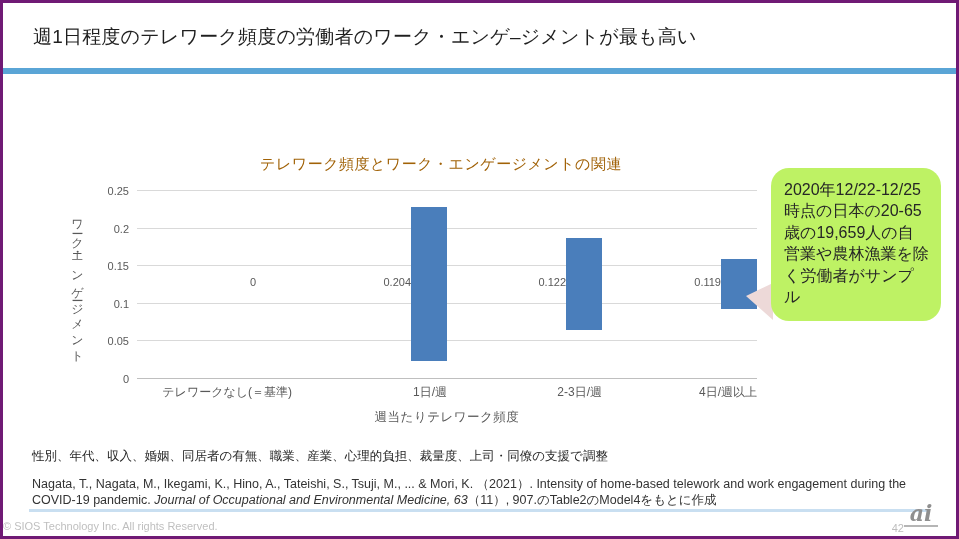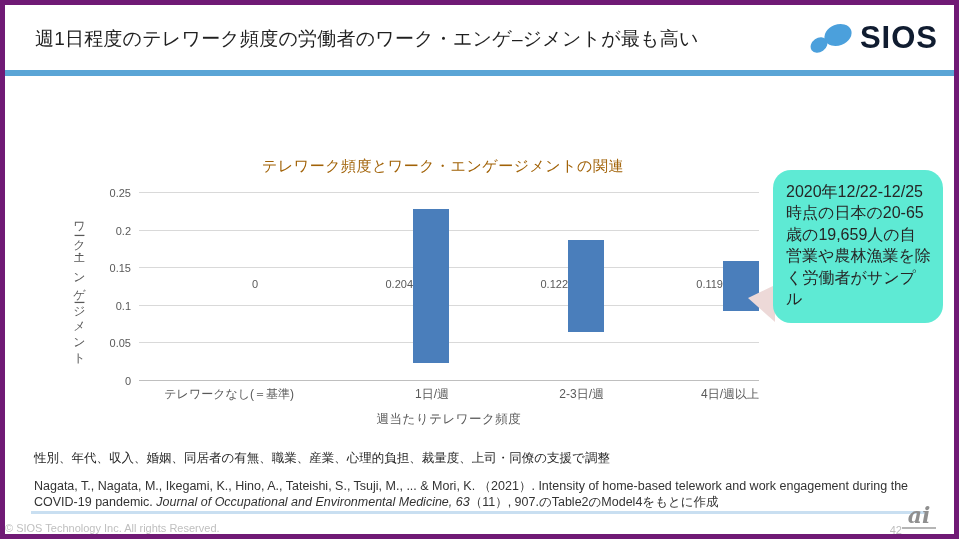--- a/index.html
+++ b/index.html
@@ -1,21 +1,21 @@
 <!DOCTYPE html>
 <html><head>
 <meta charset="utf-8">
 <style>
   * { margin:0; padding:0; box-sizing:border-box; }
   html,body { background:#ffffff; }
   body { font-family:"Liberation Sans", sans-serif; }
 
   .slide {
     position:relative; width:959px; height:539px;
-    background:#ffffff; border:5px solid #701a75; overflow:hidden;
+    background:#ffffff; border:3px solid #701a75; overflow:hidden;
   }
 
   
   .slide-title {
     position:absolute; left:30px; top:21px;
     font-size:19px; color:#1f1f1f; letter-spacing:0.2px; white-space:nowrap;
   }
   .logo { position:absolute; right:16px; top:14px; display:flex; align-items:center; }
   .logo-blobs { width:46px; height:38px; margin-right:6px; }
   .logo-text { font-size:31px; font-weight:bold; color:#101c30; letter-spacing:1px; }
@@ -52,21 +52,21 @@
   .x-cats { display:flex; padding-left:72px; margin-top:5px; }
   .x-cat { flex:1; text-align:right; font-size:12px; color:#595959; white-space:nowrap; }
   .x-title {
     text-align:center; padding-left:72px; margin-top:8px;
     font-size:12.5px; color:#595959; letter-spacing:0.5px;
   }
 
   
   .callout {
     position:absolute; left:768px; top:165px; width:170px;
-    background:#5eead4; border-radius:18px; padding:11px 12px 13px 13px;
+    background:#bef264; border-radius:18px; padding:11px 12px 13px 13px;
     font-size:16px; line-height:1.34; color:#262626;
   }
   .callout-tail {
     position:absolute; left:743px; top:280px; width:0; height:0;
     border-right:27px solid #edd9d8;
     border-top:13px solid transparent;
     border-bottom:24px solid transparent;
   }
 
   
@@ -100,27 +100,20 @@
     font-size:22px; color:#8f8f8f; line-height:1;
   }
   .watermark .ai-underline { height:2px; background:#b5b5b5; margin-top:1px; }
 </style>
 </head>
 <body>
 
 <div class="slide">
 
   <div class="slide-title">週1日程度のテレワーク頻度の労働者のワーク・エンゲ–ジメントが最も高い</div>
-  <div class="logo">
-    <svg class="logo-blobs" viewBox="0 0 46 38">
-      <ellipse cx="11" cy="26" rx="9" ry="7" fill="#4ba0dc" transform="rotate(-35 11 26)"></ellipse>
-      <ellipse cx="30" cy="16" rx="14" ry="10.5" fill="#4ba0dc" transform="rotate(-22 30 16)"></ellipse>
-    </svg>
-    <span class="logo-text">SIOS</span>
-  </div>
   <div class="blue-rule"></div>
 
   <div class="chart">
     <div class="chart-title">テレワーク頻度とワーク・エンゲージメントの関連</div>
     <div class="chart-body">
       <div class="y-title">ワーク・エンゲージメント</div>
       <div class="y-axis">
           <div class="ytick" style="bottom: -6px;">0</div>
           <div class="ytick" style="bottom: 31.6px;">0.05</div>
           <div class="ytick" style="bottom: 69.2px;">0.1</div>

